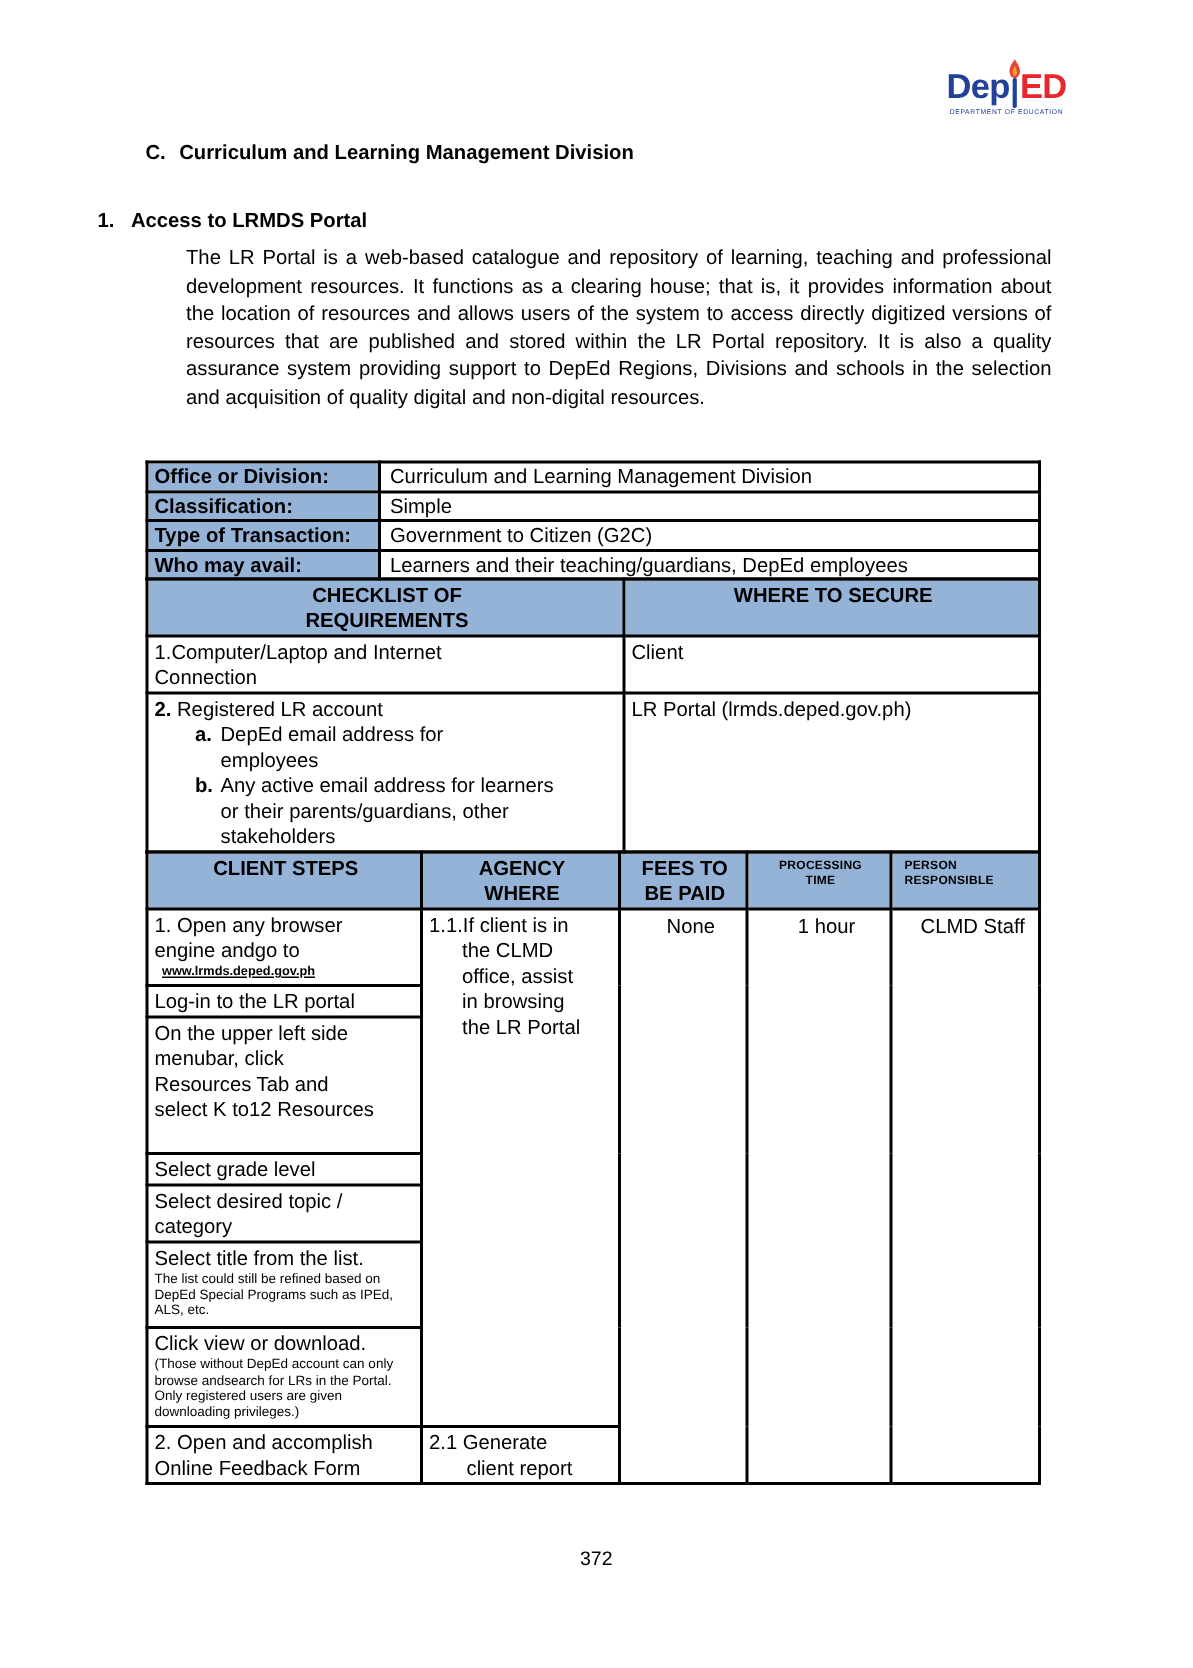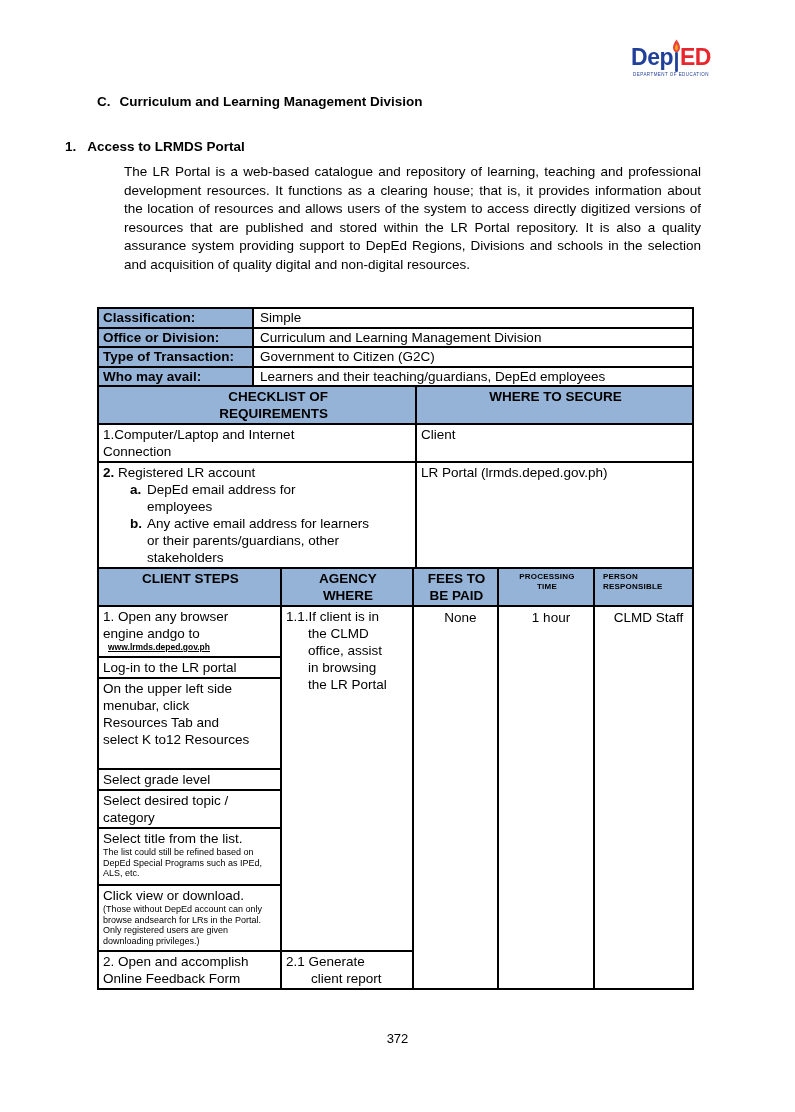--- a/index.html
+++ b/index.html
@@ -36,21 +36,21 @@
   td { border: 2px solid #000; vertical-align: top; font-size: 13.5px; line-height: 17px; padding: 1px 2px 1px 4px; overflow: hidden; }
   .blue { background: #95B3D7; font-weight: bold; }
   .center { text-align: center; }
 
   
   .info-table td { height: 18px; line-height: 15.5px; }
   .info-table .val { padding-left: 6px; font-weight: normal; }
 
   
   .req-header-cell { height: 36px; vertical-align: top; }
-  .hdr-narrow { width: 140px; margin: 0 auto; text-align: right; }
+  .hdr-narrow { width: 140px; margin: 0 auto; text-align: center; }
   .req-r1 td { height: 33px; border-radius: 13px; }
   .req-r2 td { height: 106px; }
   .req-r1-text { max-width: 232px; }
   .req-main { display: flex; }
   .req-marker { font-weight: bold; flex: none; width: 15px; }
   .sub { display: flex; padding-left: 27px; }
   .sub-marker { font-weight: bold; flex: none; width: 17px; }
   .sub-a { max-width: 162px; }
   .sub-b { max-width: 230px; }
 
@@ -102,26 +102,26 @@
 
   <div class="tables">
 
     <table class="info-table">
       <colgroup>
           <col style="width:155px">
           <col style="width:440px">
         </colgroup>
       <tbody>
           <tr>
+        <td class="blue">Office or Division:</td>
+        <td class="val">Curriculum and Learning Management Division</td>
+      </tr>
+      <tr>
         <td class="blue">Classification:</td>
         <td class="val">Simple</td>
-      </tr>
-      <tr>
-        <td class="blue">Office or Division:</td>
-        <td class="val">Curriculum and Learning Management Division</td>
       </tr>
       <tr>
         <td class="blue">Type of Transaction:</td>
         <td class="val">Government to Citizen (G2C)</td>
       </tr>
       <tr>
         <td class="blue">Who may avail:</td>
         <td class="val">Learners and their teaching/guardians, DepEd employees</td>
       </tr>
     </tbody>

